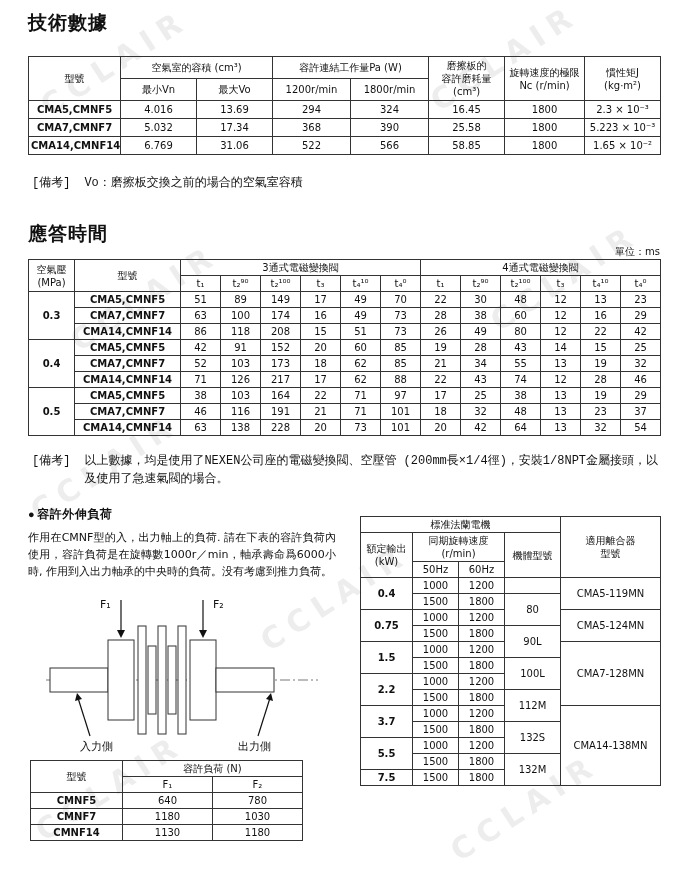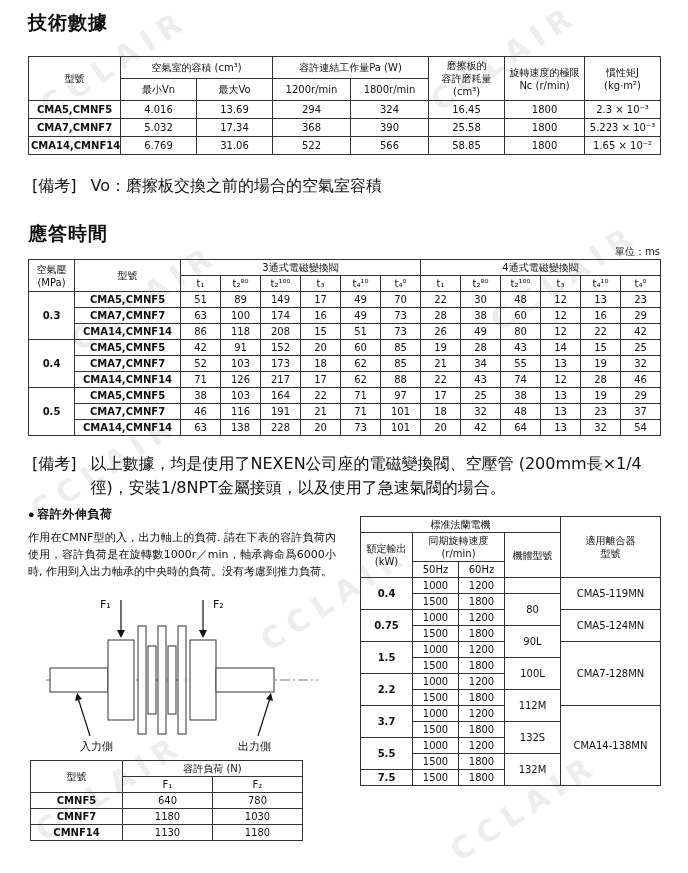--- a/index.html
+++ b/index.html
@@ -22,21 +22,21 @@
   th,td {
     border:1px solid #333; font-size:10px; font-weight:normal;
     text-align:center; vertical-align:middle; padding:1px 2px;
     white-space:pre-line; line-height:1.3; color:#111;
   }
   #tech-table td, #tech-table th { padding:2px 2px; }
   td.model { font-weight:bold; white-space:nowrap; }
   td.pressure { font-weight:bold; }
   td.kw { font-weight:bold; }
   tr.grp td { border-top:1.5px solid #222; }
-  .note { display:flex; gap:14px; font-size:16px; line-height:1.5; z-index:1; }
+  .note { display:flex; gap:14px; font-size:12px; line-height:1.5; z-index:1;font-family:Liberation Mono, monospace; }
   .note .note-label { white-space:nowrap; }
   .unit-label { font-size:10px; z-index:1; }
   .col { position:absolute; z-index:1; }
   .para { font-size:11px; line-height:1.55; text-align:justify; }
   svg text { font-size:11px; fill:#111; font-family:"DejaVu Sans","Liberation Sans",sans-serif; }
   svg .shape { fill:#ffffff; stroke:#333; stroke-width:1; }
   svg .thin { stroke:#555; stroke-width:0.8; fill:none; }
   svg .arrow { stroke:#111; stroke-width:1.2; fill:none; }
   svg .head { fill:#111; stroke:none; }
 </style>

